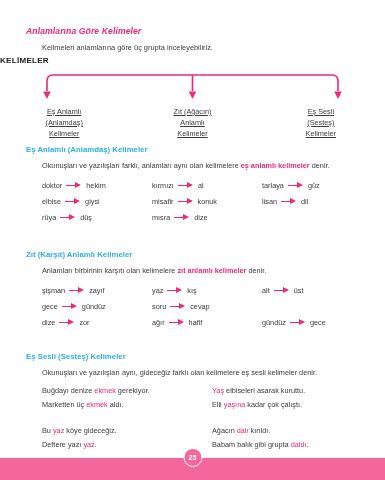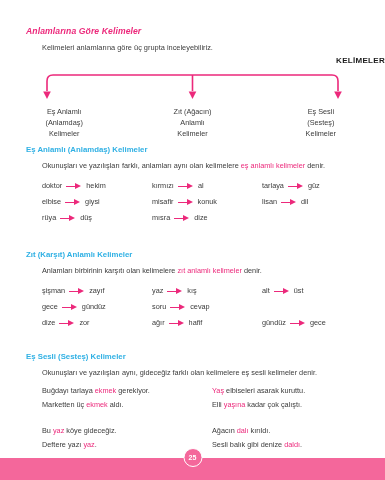--- a/index.html
+++ b/index.html
@@ -50,21 +50,21 @@
     left: 0;
     top: 56px;
     width: 385px;
     height: 80px;
   }
   .diagram-title {
     position: absolute;
     left: 0;
     top: 0;
     width: 385px;
-    text-align: right;
+    text-align: left;
     font-size: 8px;
     font-weight: bold;
     color: #1b1b1b;
     letter-spacing: 0.3px;
   }
   .diagram-svg {
     position: absolute;
     left: 0;
     top: 12px;
   }
@@ -74,20 +74,21 @@
     top: 50px;
     width: 385px;
     display: flex;
   }
   .branch {
     flex: 1 1 0;
     text-align: center;
     font-size: 7.3px;
     line-height: 11px;
     color: #3b3b3b;
+    text-decoration: underline;
   }
   .branch span { display: block; }
 
   
   .section { position: absolute; left: 0; width: 385px; }
   .section-heading {
     position: absolute;
     left: 26px;
     top: 0;
     font-size: 7.8px;
@@ -95,41 +96,41 @@
     color: #2fb0e4;
   }
   .section-intro {
     position: absolute;
     left: 42px;
     top: 16px;
     font-size: 7.3px;
     color: #3b3b3b;
     white-space: nowrap;
   }
-  .hl { color: #ec297b; font-weight: normal; }
+  .hl { color: #ec297b; font-weight: bold; }
   .hl-word { color: #ec297b; }
 
   
   .pairs {
     position: absolute;
     left: 42px;
     top: 32px;
     width: 330px;
   }
   .pair-row {
     display: flex;
     height: 16px;
     align-items: center;
   }
   .pair-cell {
     width: 110px;
     font-size: 7.3px;
     color: #3b3b3b;
     display: flex;
-    align-items: flex-end;
+    align-items: center;
     white-space: nowrap;
   }
   .arrow {
     display: inline-block;
     width: 16px;
     height: 7px;
     margin: 0 4px;
     position: relative;
     flex: none;
   }
@@ -347,21 +348,21 @@
   </div>
 
   <div class="section" style="top:352px;">
     <div class="section-heading">Eş Sesli (Sesteş) Kelimeler</div>
     <div class="section-intro">Okunuşları ve yazılışları aynı, gideceğiz farklı olan kelimelere eş sesli kelimeler denir.</div>
 
     <div class="sentences">
       <div class="sent-group">
         <div class="sent-col">
           <div class="sent-line">
-            <span>Buğdayı tarlaya </span><span class="hl-word">ekmek</span><span> gerekiyor.</span>
+            <span>Buğdayı denize </span><span class="hl-word">ekmek</span><span> gerekiyor.</span>
           </div>
           <div class="sent-line">
             <span>Marketten üç </span><span class="hl-word">ekmek</span><span> aldı.</span>
           </div>
         </div>
         <div class="sent-col">
           <div class="sent-line">
             <span></span><span class="hl-word">Yaş</span><span> elbiseleri asarak kuruttu.</span>
           </div>
           <div class="sent-line">
@@ -379,21 +380,21 @@
           </div>
           <div class="sent-line">
             <span>Deftere yazı </span><span class="hl-word">yaz</span><span>.</span>
           </div>
         </div>
         <div class="sent-col">
           <div class="sent-line">
             <span>Ağacın </span><span class="hl-word">dalı</span><span> kırıldı.</span>
           </div>
           <div class="sent-line">
-            <span>Sesli balık gibi denize </span><span class="hl-word">daldı</span><span>.</span>
+            <span>Babam balık gibi grupta </span><span class="hl-word">daldı</span><span>.</span>
           </div>
         </div>
       </div>
     </div>
   </div>
 
   <div class="footer-bar"></div>
   <div class="page-badge">25</div>
 
 </div>

